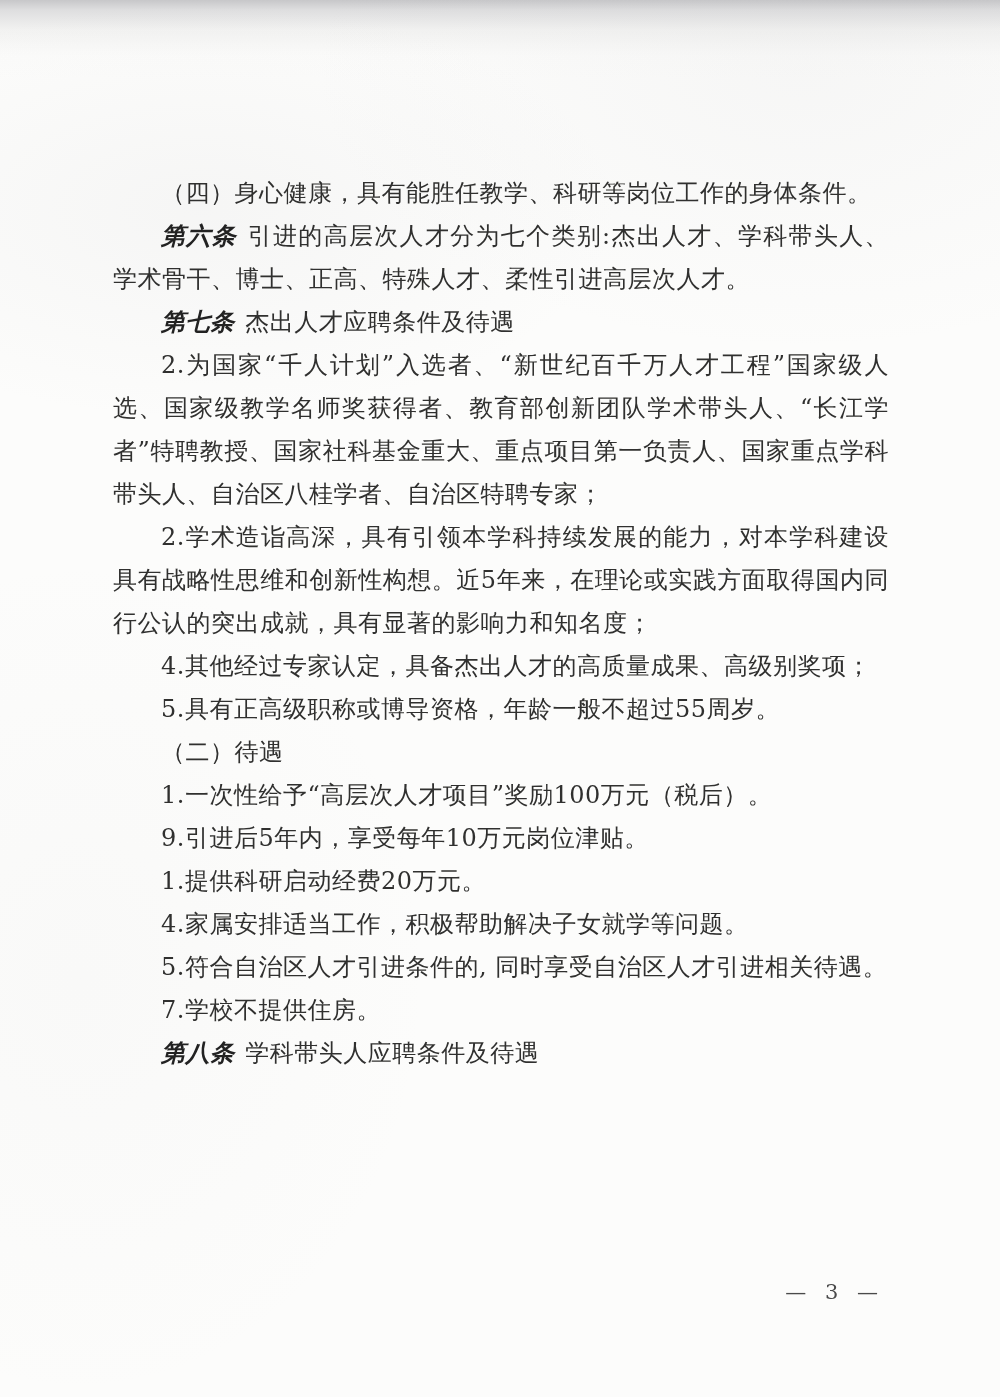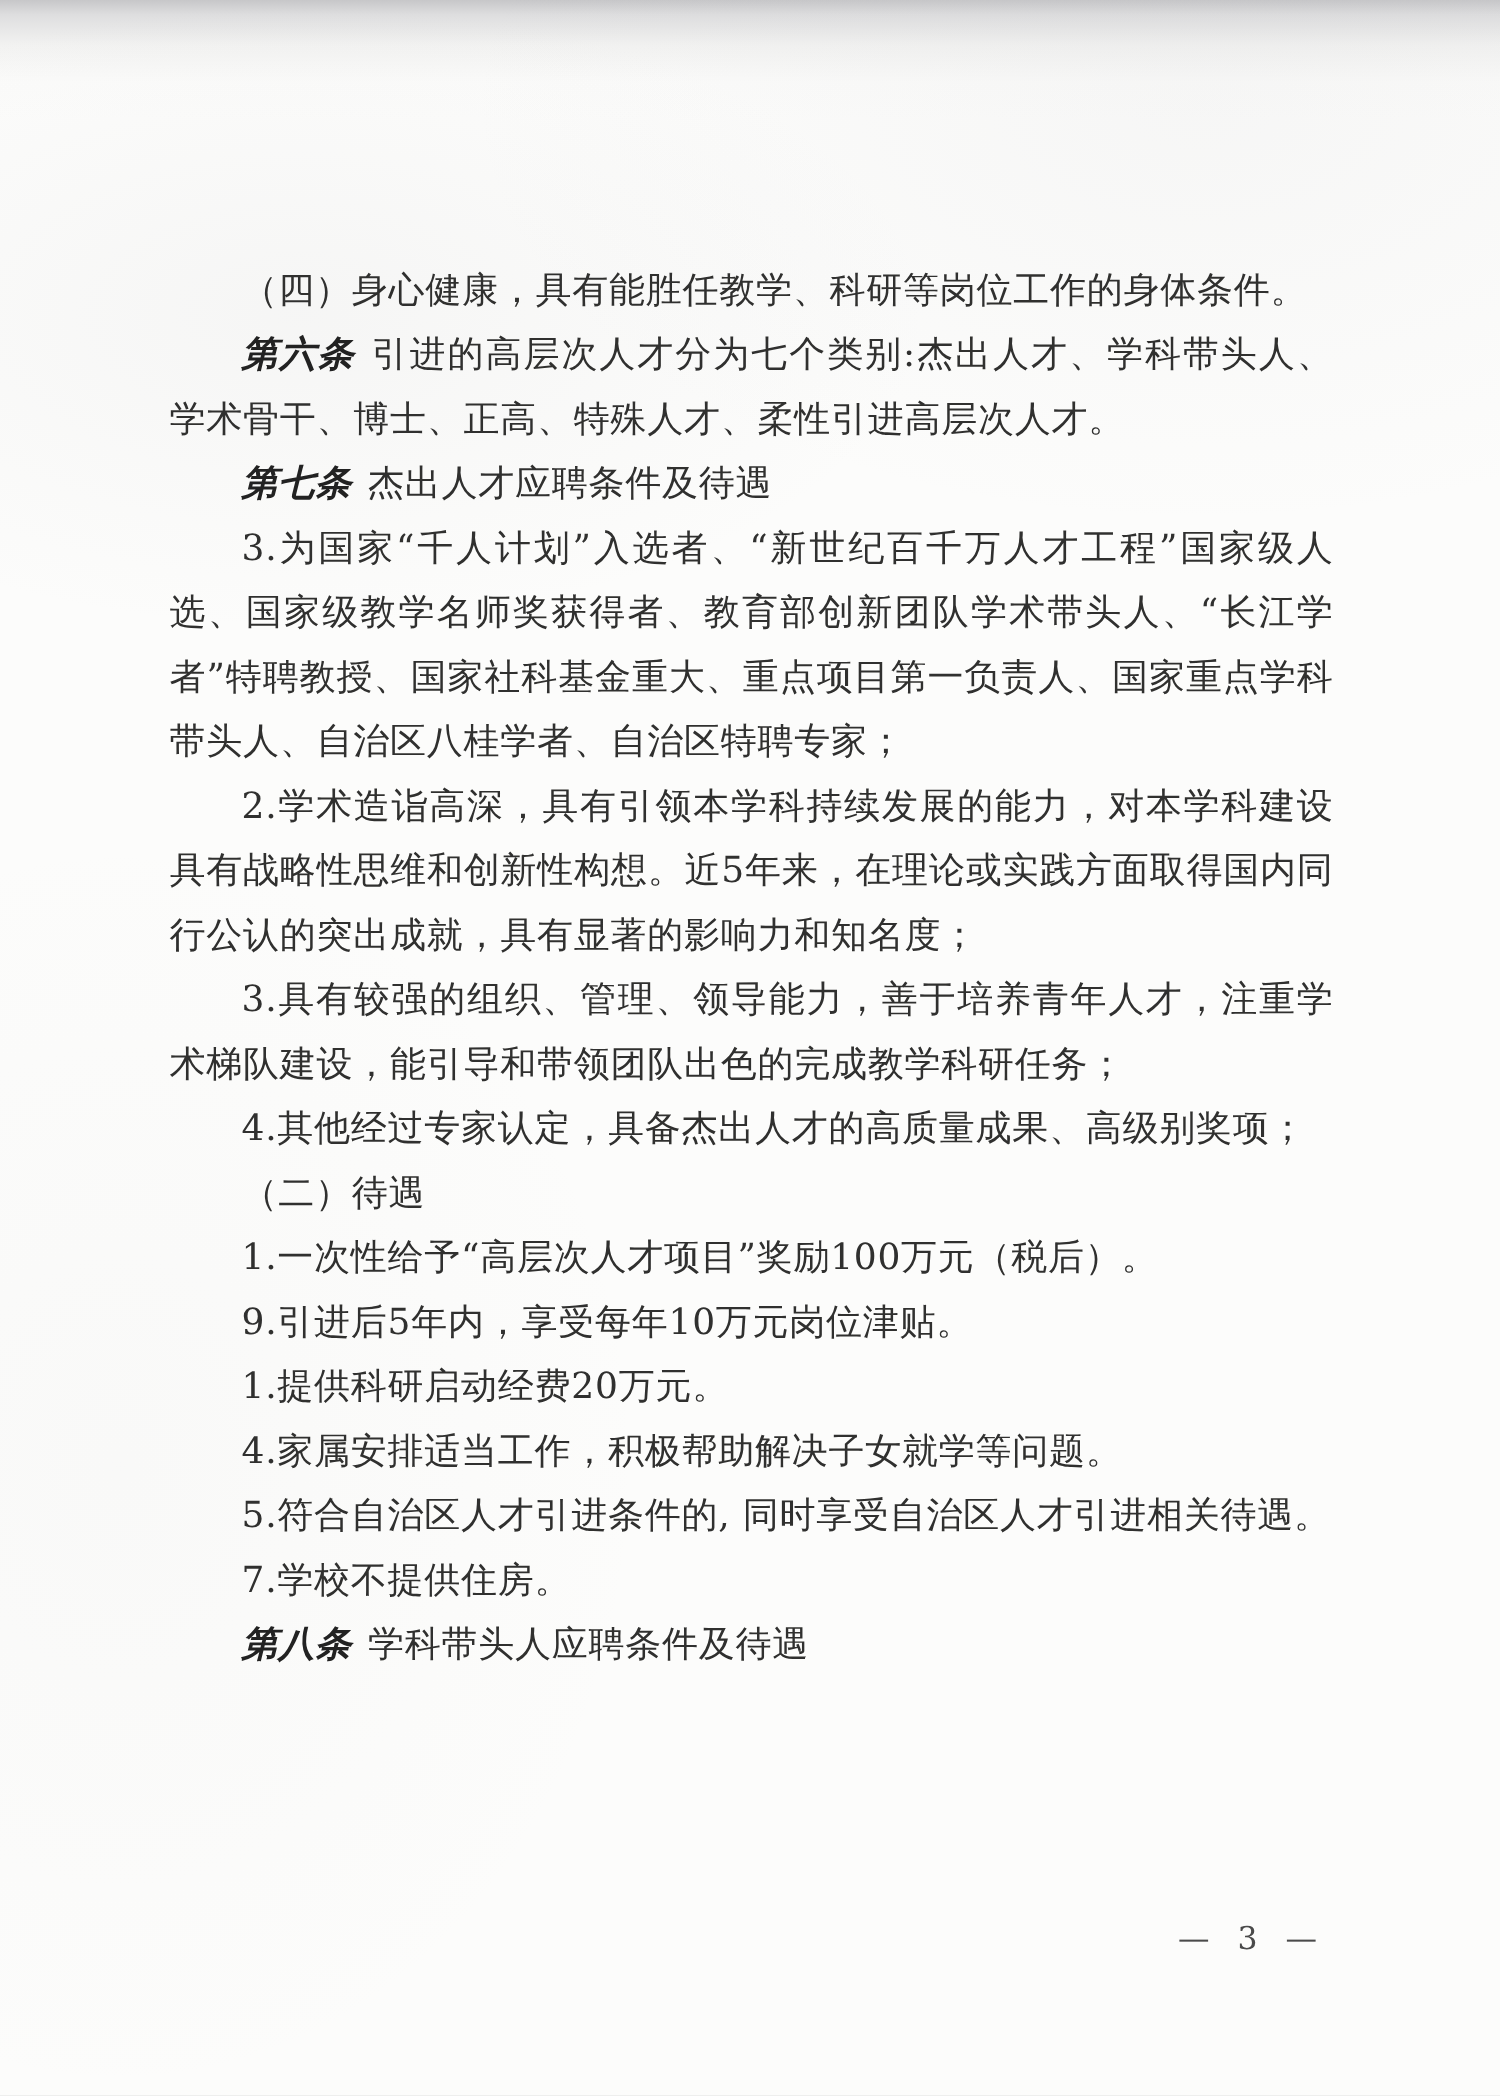--- a/index.html
+++ b/index.html
@@ -66,28 +66,28 @@
   <div class="scan-texture"></div>
 
   <div class="content">
     <p class="para"><span>（四）身心健康，具有能胜任教学、科研等岗位工作的身体条件。</span></p>
 
     <p class="para"><span class="prefix">第六条</span><span>引进的高层次人才分为七个类别:杰出人才、学科带头人、学术骨干、博士、正高、特殊人才、柔性引进高层次人才。</span></p>
 
     <p class="para"><span class="prefix">第七条</span><span>杰出人才应聘条件及待遇</span></p>
 
 
-    <p class="para"><span>3.为国家“千人计划”入选者、“新世纪百千万人才工程”国家级人选、国家级教学名师奖获得者、教育部创新团队学术带头人、“长江学者”特聘教授、国家社科基金重大、重点项目第一负责人、国家重点学科带头人、自治区八桂学者、自治区特聘专家；</span></p>
+    <p class="para"><span>2.为国家“千人计划”入选者、“新世纪百千万人才工程”国家级人选、国家级教学名师奖获得者、教育部创新团队学术带头人、“长江学者”特聘教授、国家社科基金重大、重点项目第一负责人、国家重点学科带头人、自治区八桂学者、自治区特聘专家；</span></p>
 
     <p class="para"><span>2.学术造诣高深，具有引领本学科持续发展的能力，对本学科建设具有战略性思维和创新性构想。近5年来，在理论或实践方面取得国内同行公认的突出成就，具有显著的影响力和知名度；</span></p>
 
-    <p class="para"><span>3.具有较强的组织、管理、领导能力，善于培养青年人才，注重学术梯队建设，能引导和带领团队出色的完成教学科研任务；</span></p>
 
     <p class="para"><span>4.其他经过专家认定，具备杰出人才的高质量成果、高级别奖项；</span></p>
 
+    <p class="para"><span>5.具有正高级职称或博导资格，年龄一般不超过55周岁。</span></p>
 
     <p class="para"><span>（二）待遇</span></p>
 
     <p class="para"><span>1.一次性给予“高层次人才项目”奖励100万元（税后）。</span></p>
 
     <p class="para"><span>9.引进后5年内，享受每年10万元岗位津贴。</span></p>
 
     <p class="para"><span>1.提供科研启动经费20万元。</span></p>
 
     <p class="para"><span>4.家属安排适当工作，积极帮助解决子女就学等问题。</span></p>

